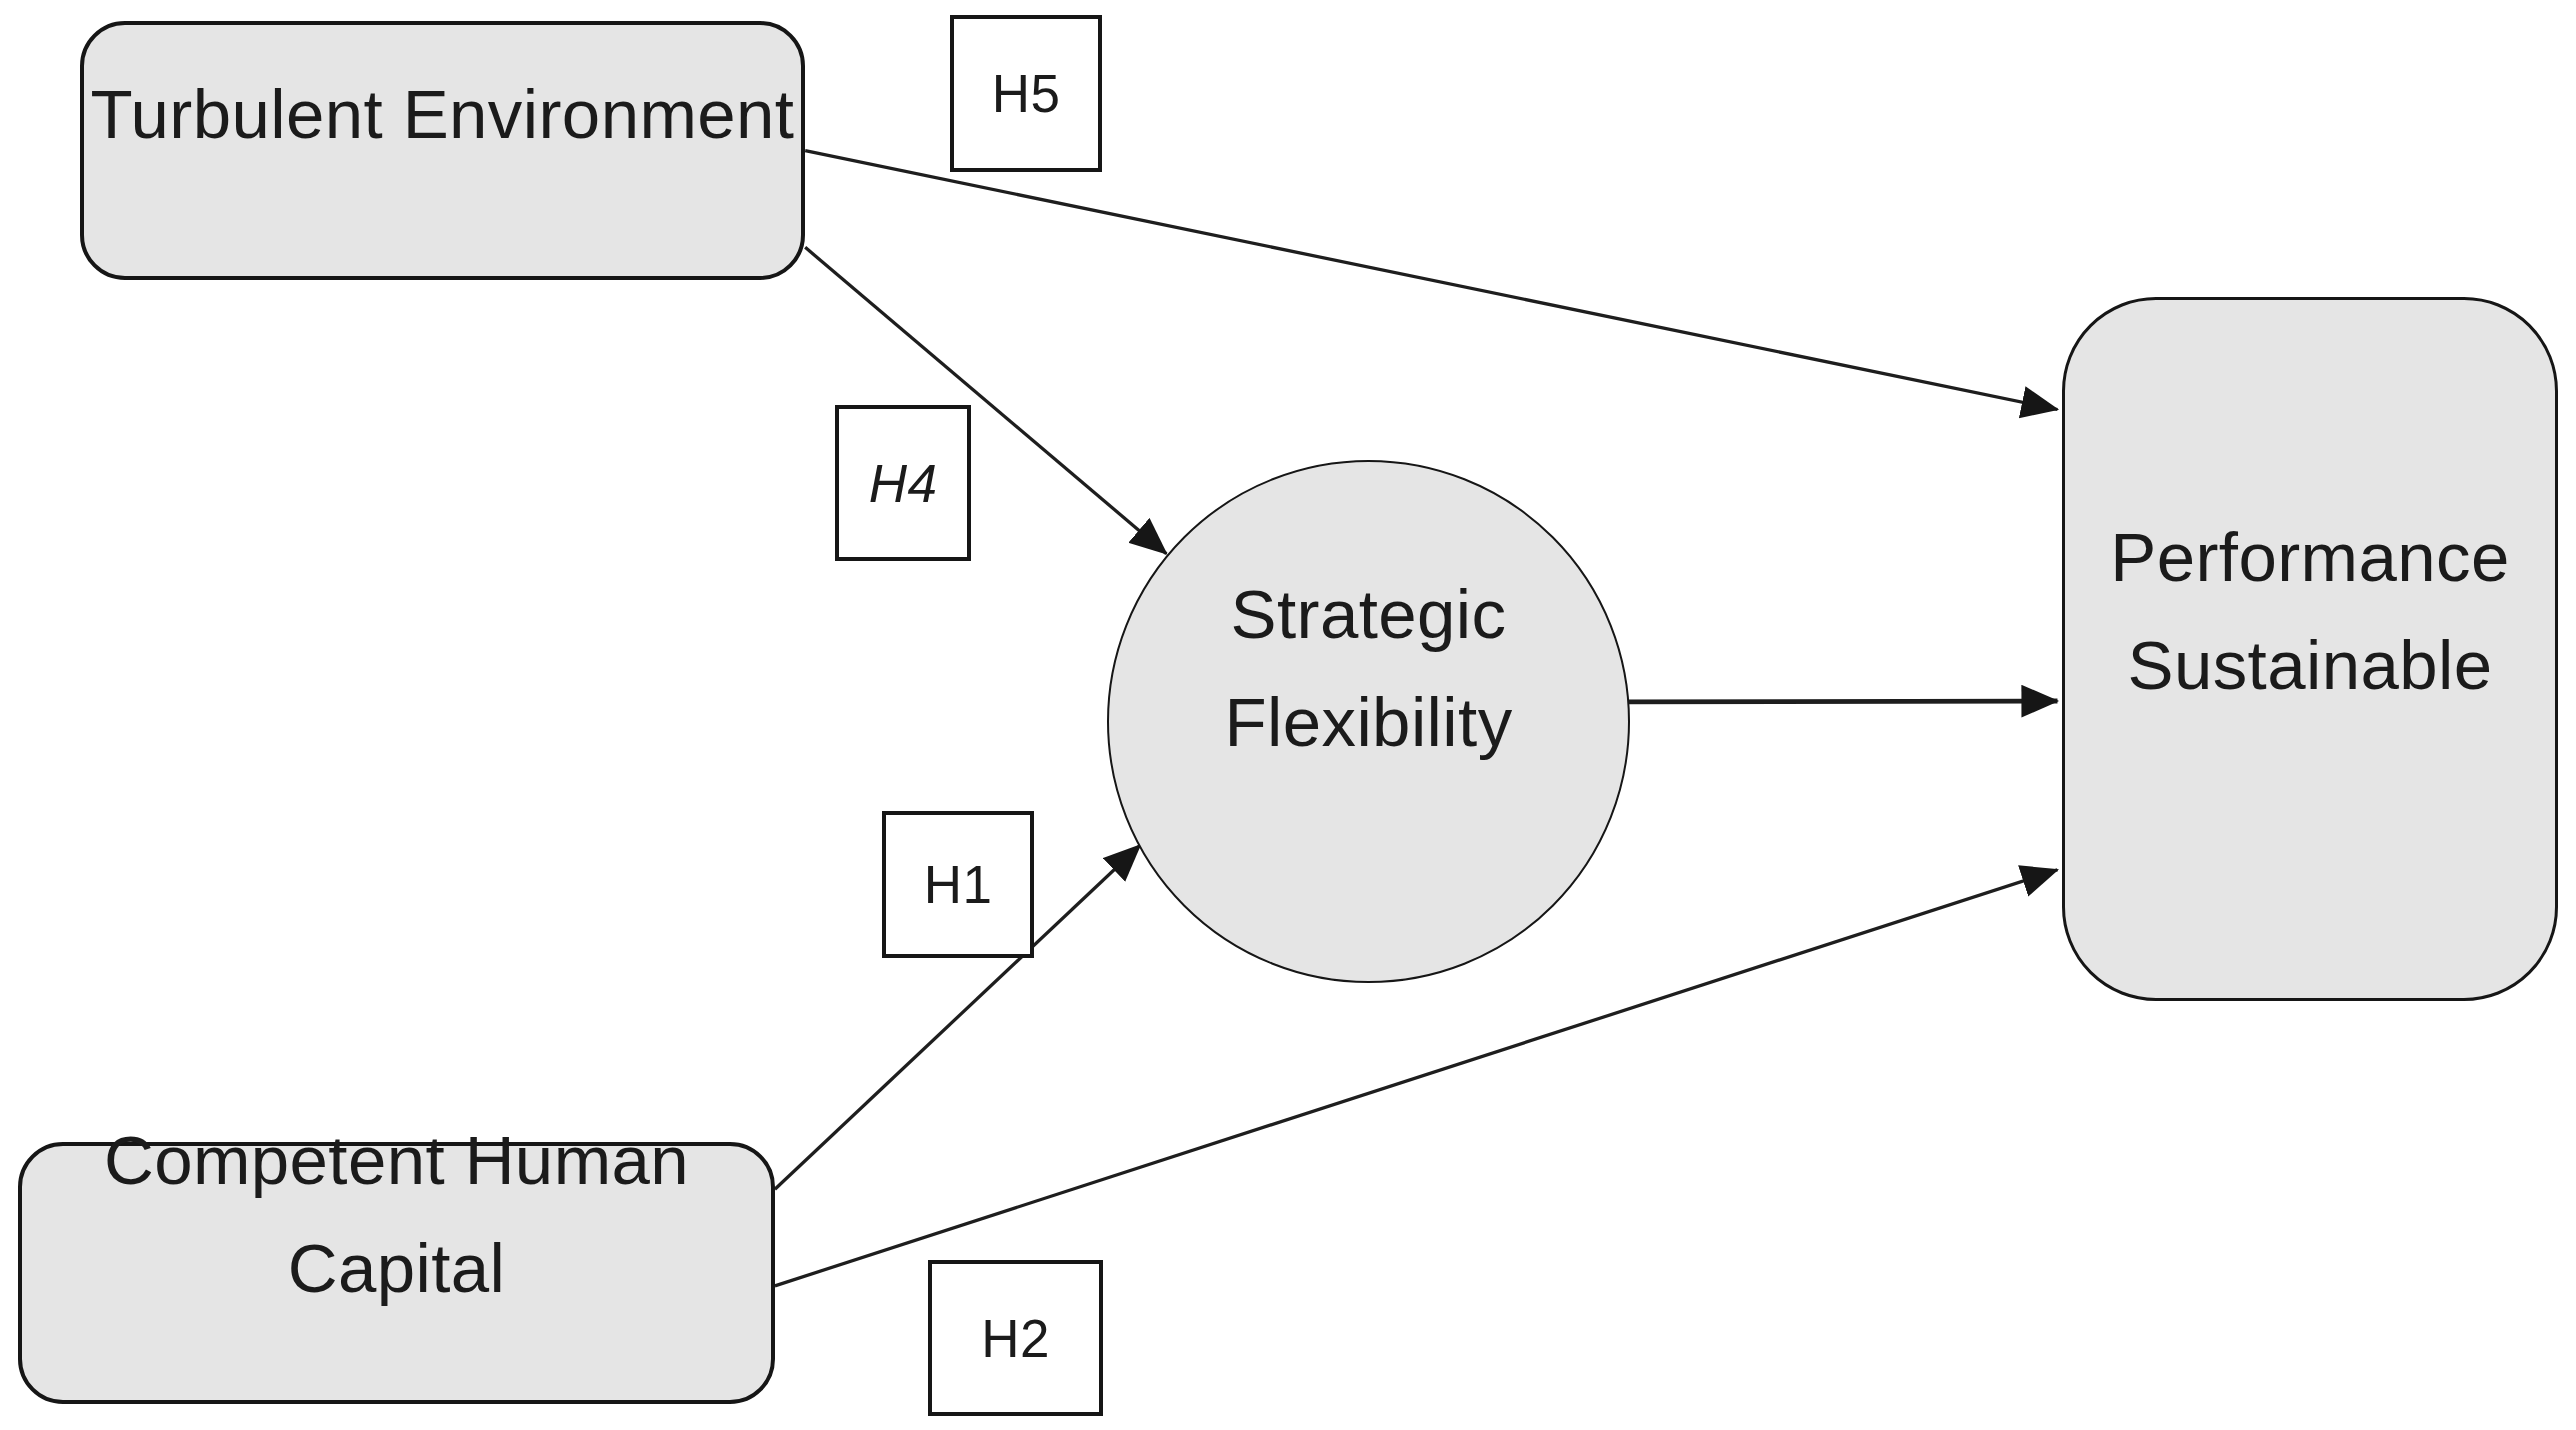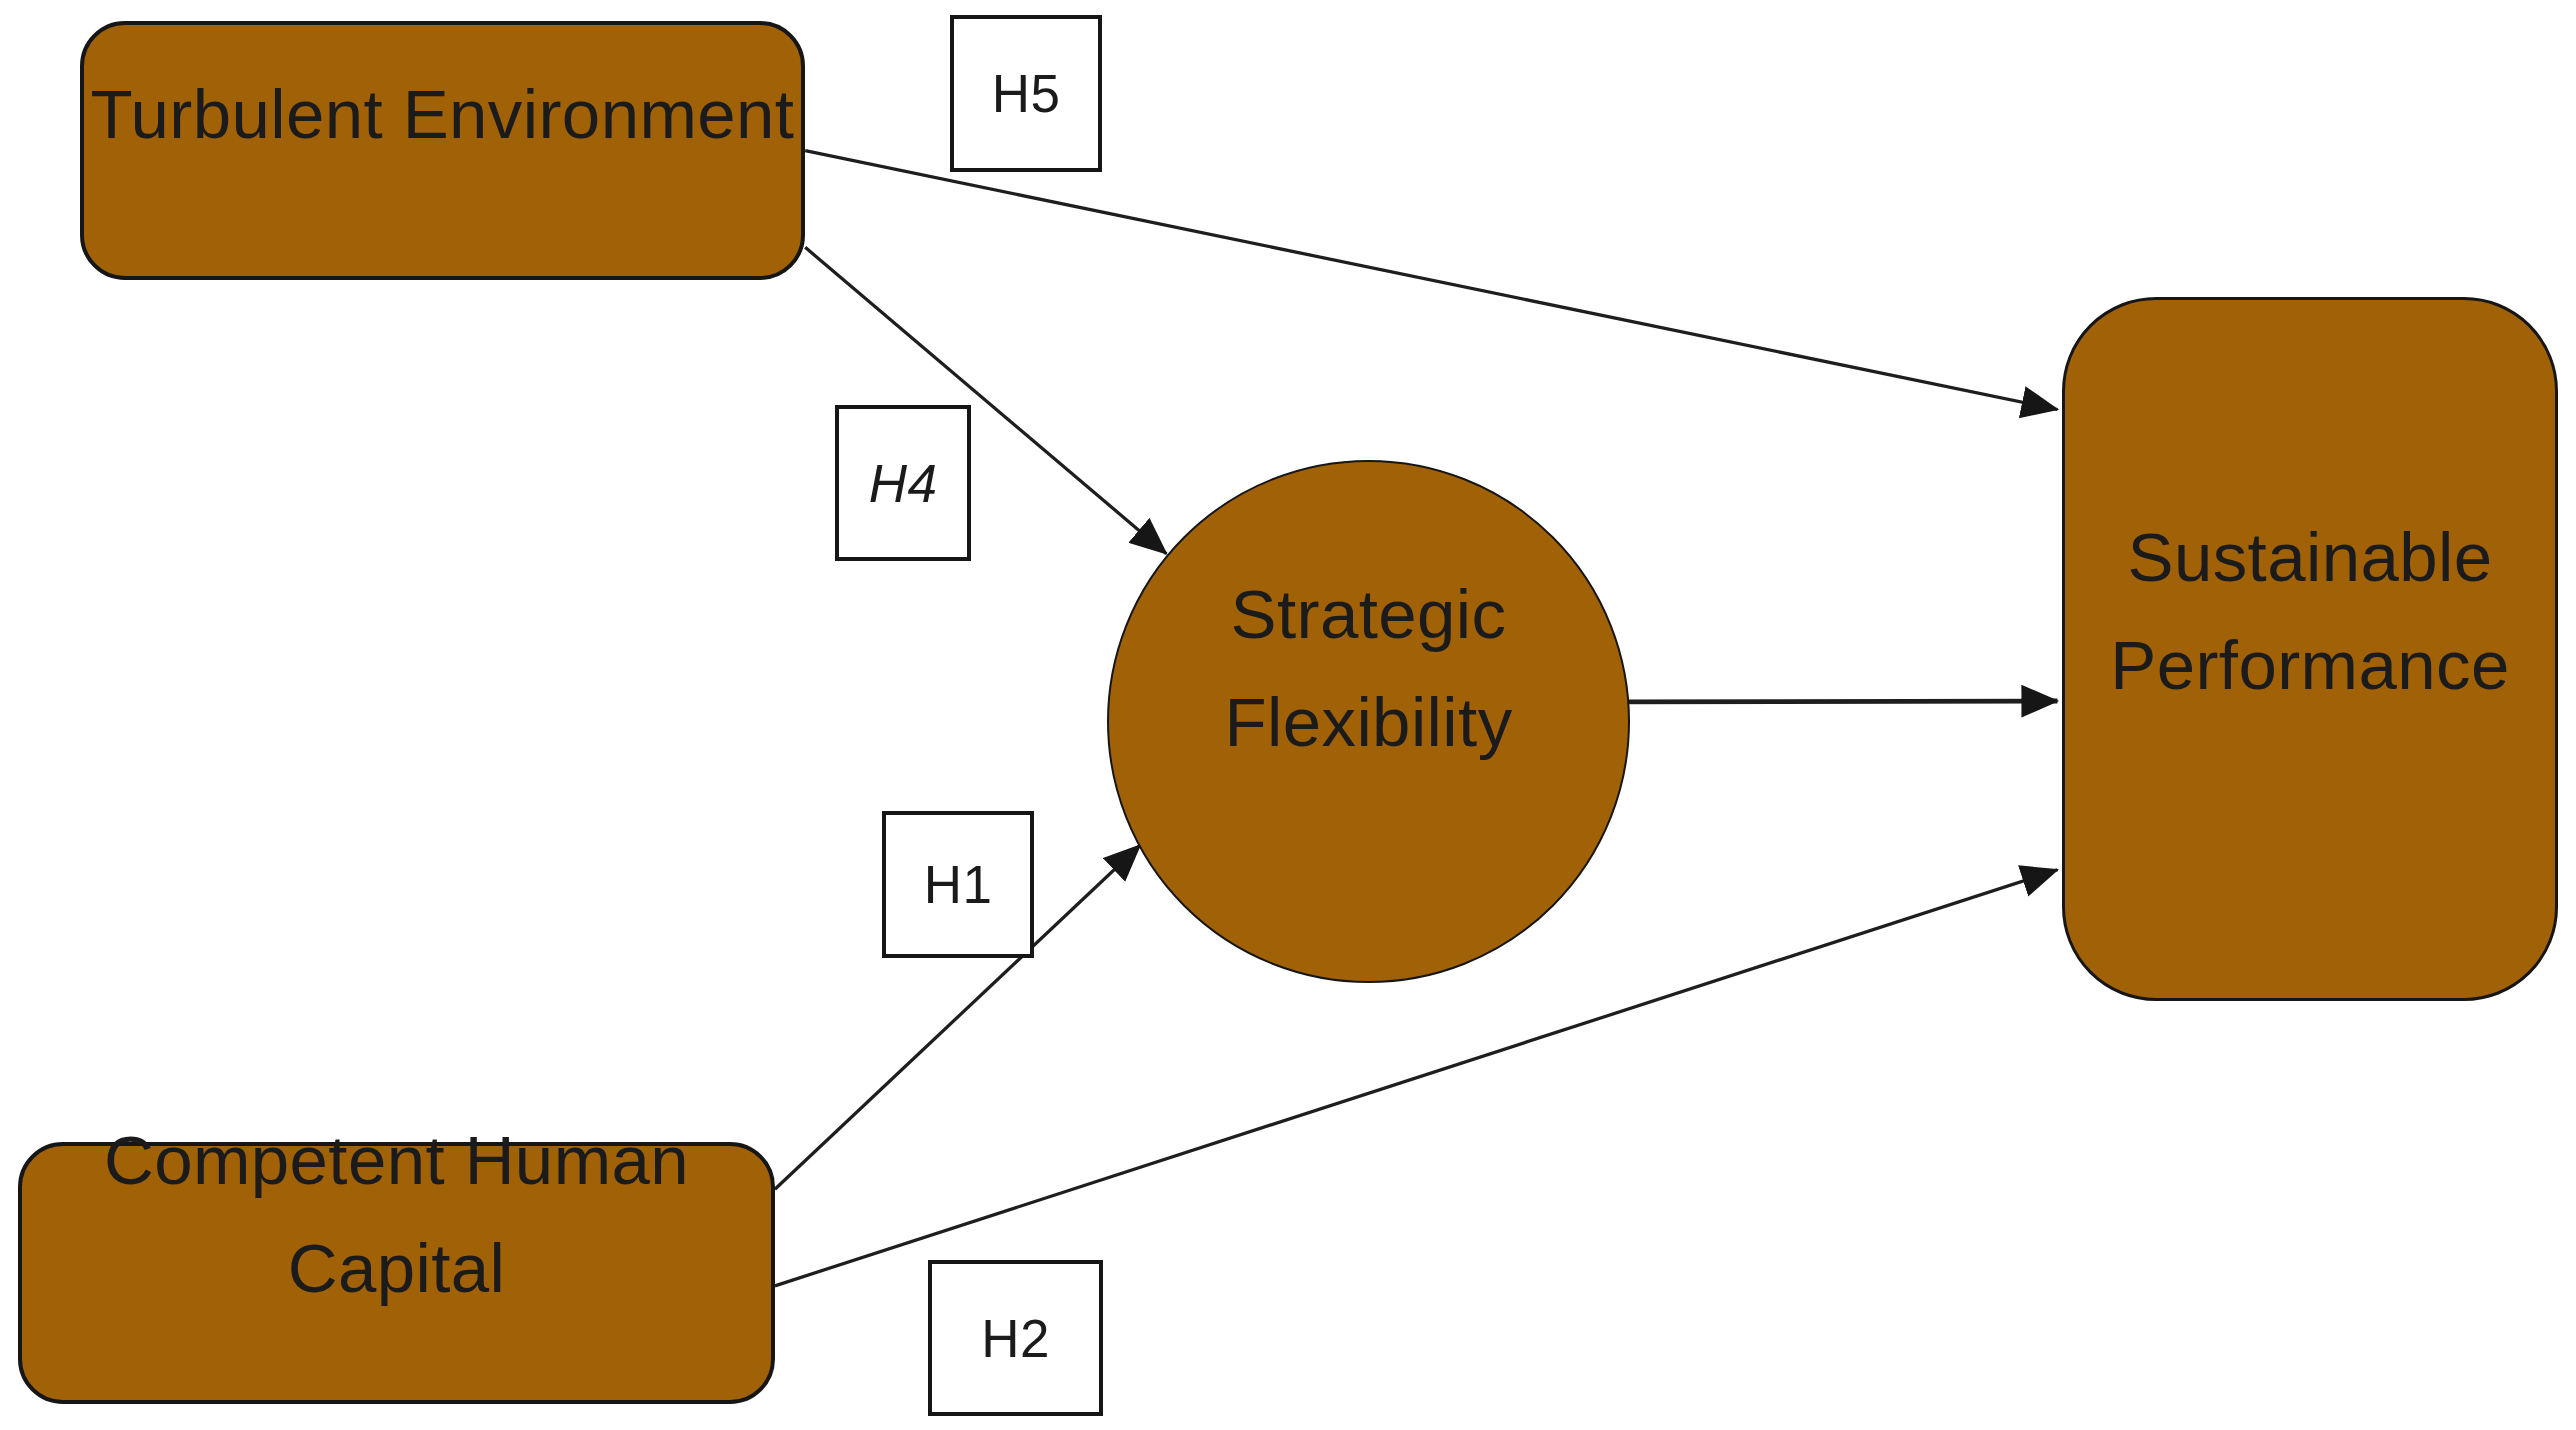--- a/index.html
+++ b/index.html
@@ -27,21 +27,21 @@
   .arrows line {
     stroke: #1e1e1e;
     stroke-width: 4;
   }
   .arrows line.thick {
     stroke-width: 6;
   }
   .node {
     position: absolute;
     box-sizing: border-box;
-    background: #a16207;
+    background: #e5e5e5;
     border: 4.1px solid #161616;
     display: flex;
     align-items: center;
     justify-content: center;
     text-align: center;
     font-size: 69px;
     line-height: 108px;
     letter-spacing: 0.4px;
   }
   .node.rounded {
@@ -106,22 +106,22 @@
 
   <div class="node circle sf">
     <span>
       <span style="display:block">Strategic</span>
       <span style="display:block">Flexibility</span>
     </span>
   </div>
 
   <div class="node big-rounded sp">
     <span>
+      <span style="display:block">Performance</span>
       <span style="display:block">Sustainable</span>
-      <span style="display:block">Performance</span>
     </span>
   </div>
 
   <div class="hlabel h5">
     <span>H5</span>
   </div>
 
   <div class="hlabel h4">
     <span>H4</span>
   </div>

